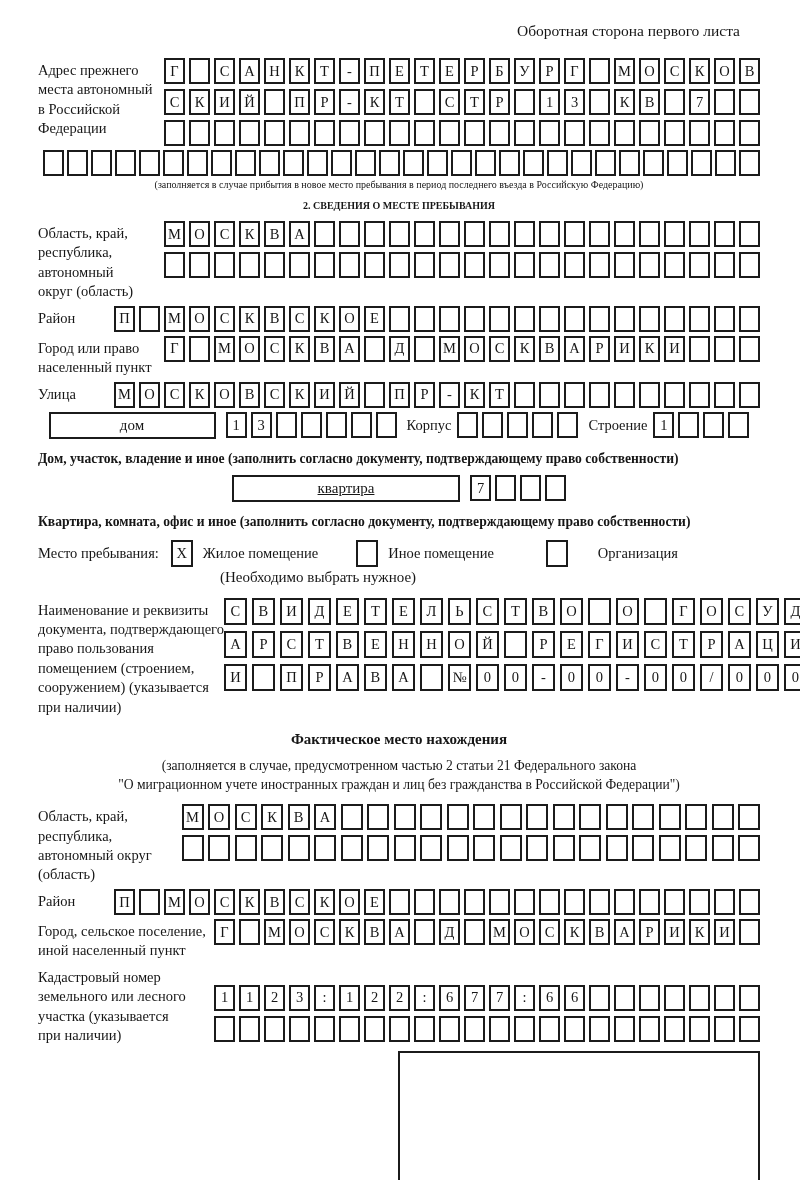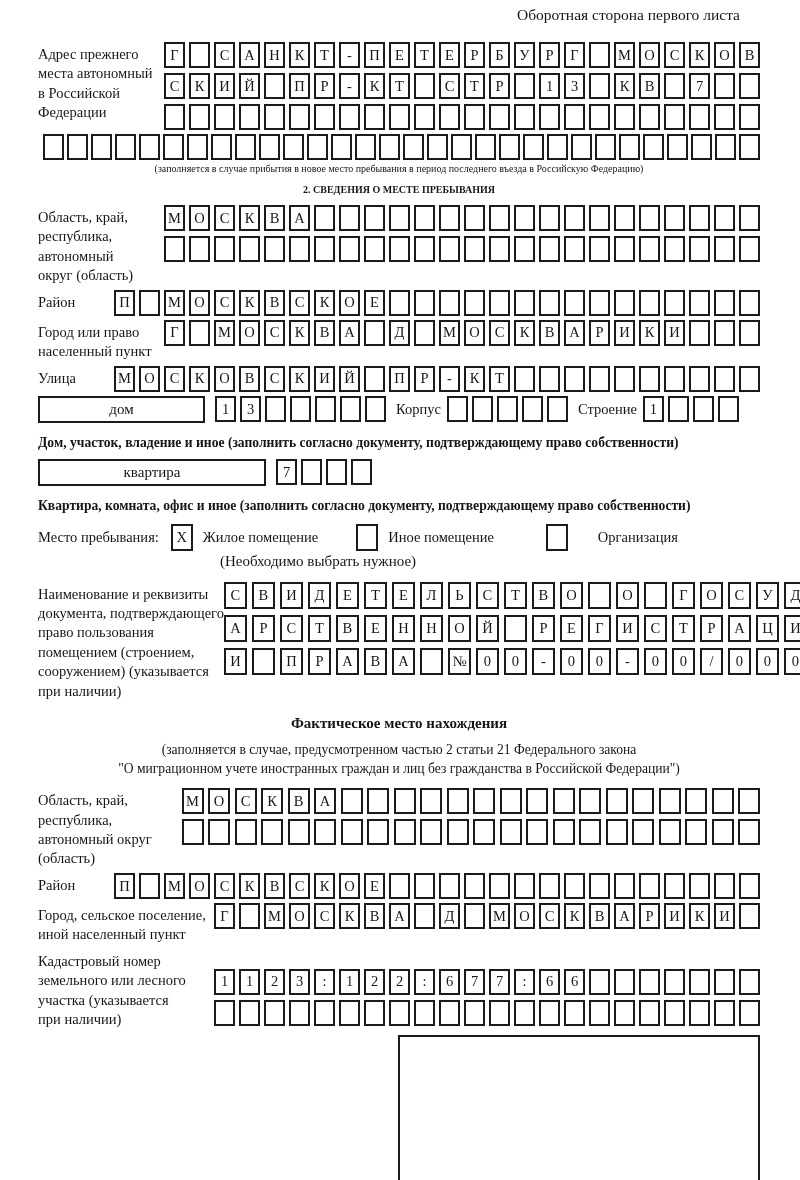--- a/index.html
+++ b/index.html
@@ -2,21 +2,21 @@
 <html><head>
 <meta charset="utf-8">
 <style>
   html,body{margin:0;padding:0;background:#fff;}
   body{
     width:800px;height:1180px;overflow:hidden;
     color:#161616;
     font-family:"Liberation Serif", serif;
     -webkit-font-smoothing:antialiased;
   }
-  .page{box-sizing:border-box;width:800px;height:1180px;padding:4px 40px 0 38px;}
+  .page{box-sizing:border-box;width:800px;height:1180px;padding:20px 40px 0 38px;}
   .hdr-note{text-align:right;font-size:15.5px;margin:2px 20px 18px 0;}
 
   
   .frow{display:flex;align-items:flex-start;margin-bottom:4px;}
   .flabel{font-size:14.5px;line-height:1.34;white-space:pre-line;flex:0 0 auto;padding-top:3px;}
   .fgrid{margin-left:auto;display:flex;flex-direction:column;gap:5px;}
   .cells{display:flex;justify-content:flex-end;gap:4px;}
   .cell{
     display:inline-flex;align-items:center;justify-content:center;
     width:21px;height:26px;box-sizing:border-box;border:2px solid #1b1b1b;
@@ -25,24 +25,24 @@
   .cells-sm{gap:3px;}
   .cells-w{gap:4.5px;} .cells-w .cell{width:22px;}
   .cells-lg{gap:5px;} .cells-lg .cell{width:23px;height:27px;}
 
   .full-row{margin:2px 0 2px -18px;}
   .caption{font-size:10px;text-align:center;margin:3px 0 10px 0;}
   .caption-left{font-size:13.6px;text-align:left;margin:12px 0 8px 0;font-weight:bold;}
   .sec-title{font-size:10px;font-weight:bold;text-align:center;margin:8px 0 10px 0;}
 
   
-  .house-row{display:flex;align-items:center;margin:4px 0 2px 0;}
+  .house-row{display:flex;align-items:center;margin:4px 0 2px 0;justify-content:center;}
   .big-box{box-sizing:border-box;border:2px solid #1b1b1b;height:27px;display:flex;align-items:center;justify-content:center;font-size:15px;}
   .dom-box{width:167px;}
-  .apt-box{width:228px;}
+  .apt-box{width:228px;text-decoration:underline;}
   .inline-lbl{font-size:14.5px;margin:0 6px 0 10px;}
 
   
   .stay-row{display:flex;align-items:center;margin:10px 0 2px 0;font-size:14.5px;}
   .cb{width:22px;height:27px;}
   .stay-caption{font-size:15px;text-align:center;width:560px;margin:2px 0 12px 0;}
 
   .doc-row{display:flex;align-items:flex-start;margin:4px 0 10px 0;}
 
   .mid-title{font-size:15px;font-weight:bold;text-align:center;margin:14px 0 8px 0;}

